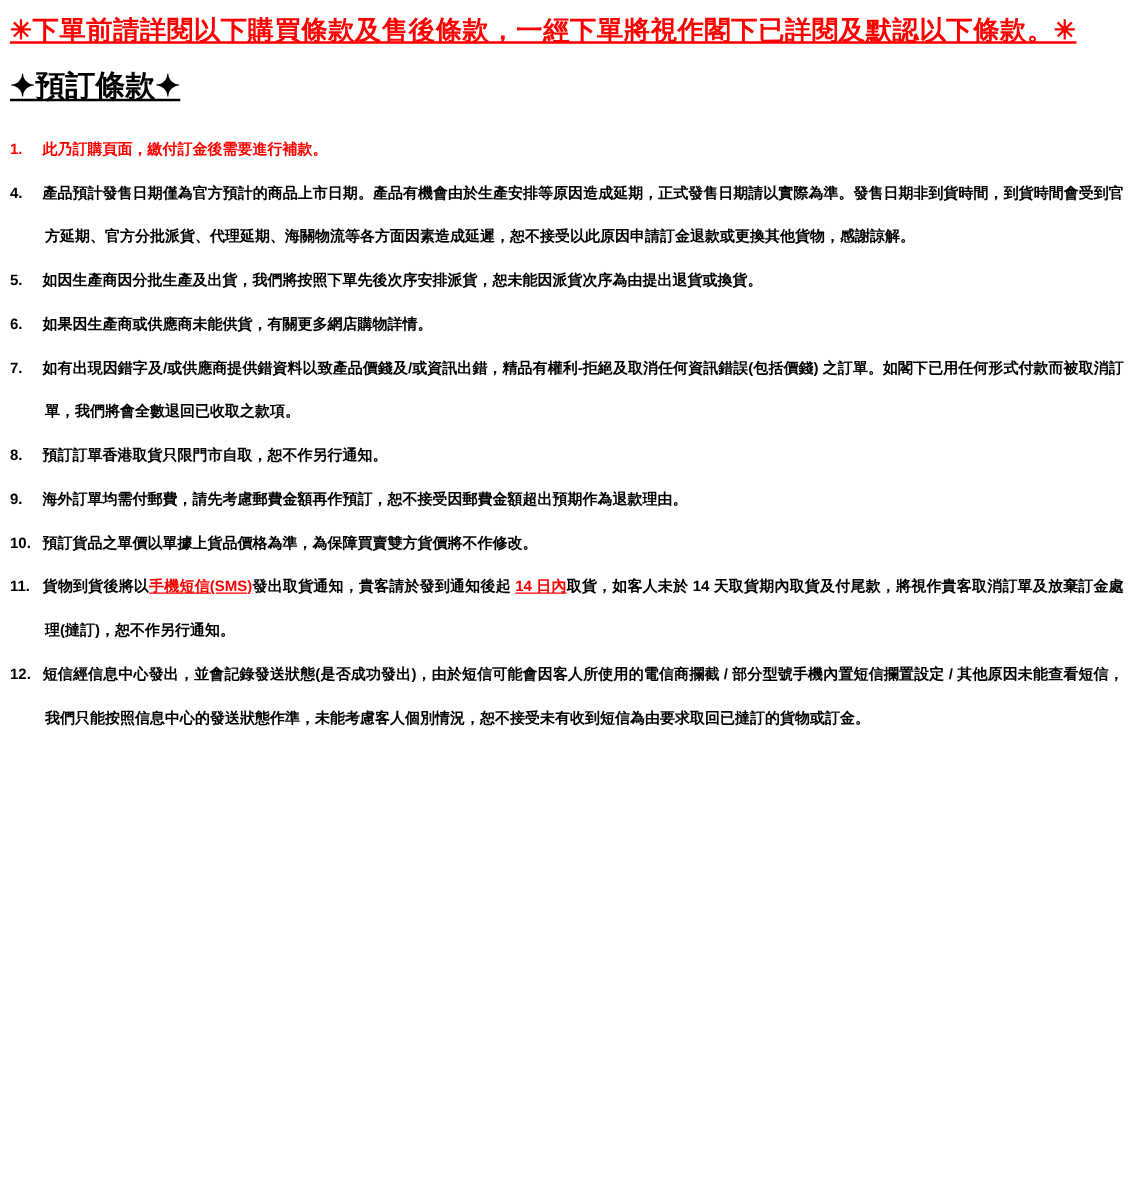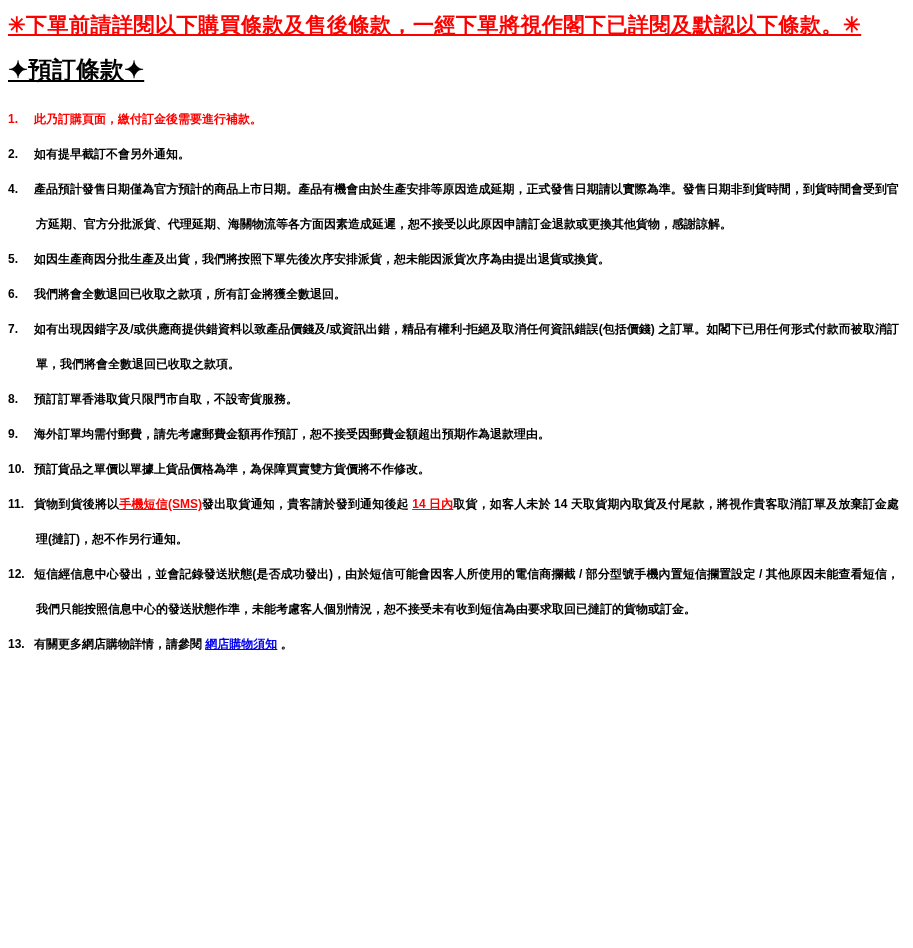--- a/index.html
+++ b/index.html
@@ -52,25 +52,23 @@
 </head>
 <body>
 
 <div class="page">
   <div class="notice-heading">✳下單前請詳閱以下購買條款及售後條款，一經下單將視作閣下已詳閱及默認以下條款。✳</div>
   <div>
     <span class="section-heading">✦預訂條款✦</span>
   </div>
   <div class="terms-list" id="terms-list">
       <div class="term-item red"><span class="num">1.</span><span class="seg">此乃訂購頁面，繳付訂金後需要進行補款。</span></div>
-      <div class="term-item"><span class="num">2.</span><span class="seg">如有提早截訂不會另外通知。</span></div>
       <div class="term-item"><span class="num">4.</span><span class="seg">產品預計發售日期僅為官方預計的商品上市日期。產品有機會由於生產安排等原因造成延期，正式發售日期請以實際為準。發售日期非到貨時間，到貨時間會受到官方延期、官方分批派貨、代理延期、海關物流等各方面因素造成延遲，恕不接受以此原因申請訂金退款或更換其他貨物，感謝諒解。</span></div>
       <div class="term-item"><span class="num">5.</span><span class="seg">如因生產商因分批生產及出貨，我們將按照下單先後次序安排派貨，恕未能因派貨次序為由提出退貨或換貨。</span></div>
-      <div class="term-item"><span class="num">6.</span><span class="seg">我們將會全數退回已收取之款項，所有訂金將獲全數退回。</span></div>
+      <div class="term-item"><span class="num">6.</span><span class="seg">如果因生產商或供應商未能供貨，有關更多網店購物詳情。</span></div>
       <div class="term-item"><span class="num">7.</span><span class="seg">如有出現因錯字及/或供應商提供錯資料以致產品價錢及/或資訊出錯，精品有權利-拒絕及取消任何資訊錯誤(包括價錢) 之訂單。如閣下已用任何形式付款而被取消訂單，我們將會全數退回已收取之款項。</span></div>
-      <div class="term-item"><span class="num">8.</span><span class="seg">預訂訂單香港取貨只限門市自取，不設寄貨服務。</span></div>
+      <div class="term-item"><span class="num">8.</span><span class="seg">預訂訂單香港取貨只限門市自取，恕不作另行通知。</span></div>
       <div class="term-item"><span class="num">9.</span><span class="seg">海外訂單均需付郵費，請先考慮郵費金額再作預訂，恕不接受因郵費金額超出預期作為退款理由。</span></div>
       <div class="term-item"><span class="num">10.</span><span class="seg">預訂貨品之單價以單據上貨品價格為準，為保障買賣雙方貨價將不作修改。</span></div>
       <div class="term-item"><span class="num">11.</span><span class="seg">貨物到貨後將以</span><span class="seg-red">手機短信(SMS)</span><span class="seg">發出取貨通知，貴客請於發到通知後起 </span><span class="seg-red">14 日內</span><span class="seg">取貨，如客人未於 14 天取貨期內取貨及付尾款，將視作貴客取消訂單及放棄訂金處理(撻訂)，恕不作另行通知。</span></div>
       <div class="term-item"><span class="num">12.</span><span class="seg">短信經信息中心發出，並會記錄發送狀態(是否成功發出)，由於短信可能會因客人所使用的電信商攔截 / 部分型號手機內置短信攔置設定 / 其他原因未能查看短信，我們只能按照信息中心的發送狀態作準，未能考慮客人個別情況，恕不接受未有收到短信為由要求取回已撻訂的貨物或訂金。</span></div>
-      <div class="term-item"><span class="num">13.</span><span class="seg">有關更多網店購物詳情，請參閱 </span><a href="#" class="seg-link">網店購物須知</a><span class="seg"> 。</span></div>
     </div>
 </div>
 
 </body></html>

